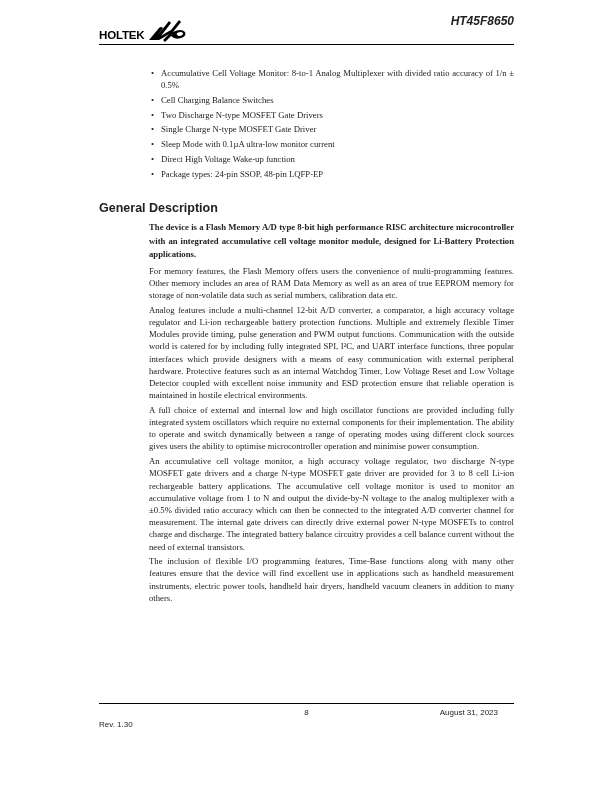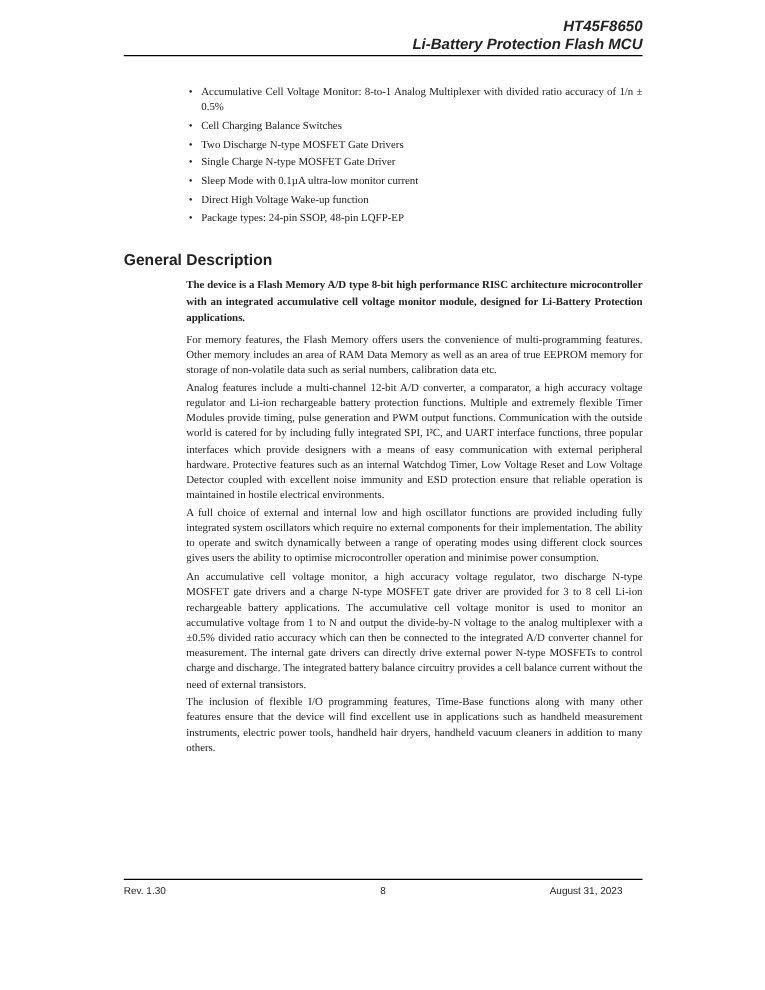--- a/index.html
+++ b/index.html
@@ -20,32 +20,38 @@
     .features li.wrap { text-align: justify; }
 
     .section-title { position: absolute; left: 99px; top: 201px; font-family: "Liberation Sans", sans-serif; font-weight: bold; font-size: 12.5px; color: #222; }
 
     .body { position: absolute; left: 149px; top: 221px; width: 365px; font-family: "Liberation Serif", serif; font-size: 8.7px; line-height: 12.2px; color: #222; }
     .body p { margin: 0 0 2.5px 0; text-align: justify; }
     .body p.first { line-height: 13.7px; font-weight: bold; }
 
     .footer-rule { position: absolute; left: 99px; top: 703px; width: 415px; height: 1px; background: #000; }
     .footer { position: absolute; left: 99px; top: 708px; width: 415px; height: 12px; font-family: "Liberation Sans", sans-serif; font-size: 8px; color: #222; }
-    .footer .rev { position: absolute; left: 0; top: 0; }
+    .footer .rev { position: absolute; left: 0; top: 12px; }
     .footer .page-num { position: absolute; left: 0; right: 0; top: 0; text-align: center; }
     .footer .date { position: absolute; right: 16px; top: 0; }
   </style>
 </head>
 <body>
 
 <div class="page">
 
   <div class="header">
+    <div class="logo">
+      <span class="logo-text">HOLTEK</span>
+      <svg class="logo-mark" viewBox="0 0 42 26">
+        <path d="M2 22 L12 10 Q14 8 16 10 L10 18 L18 8 L22 3 L24 5 L14 18 Q20 14 24 12 L32 2 L34 4 L26 14 Q34 10 38 14 Q40 18 34 20 Q28 22 24 18 L18 24 L16 22 L22 16 Q16 20 12 22 Z" fill="#000"></path>
+        <path d="M30 15 Q34 13 36 15 Q36 18 32 18 Q29 17 30 15 Z" fill="#fff"></path>
+      </svg>
+    </div>
     <div class="doc-id">HT45F8650</div>
-    <div class="doc-title">Li-Battery Protection Flash MCU</div>
   </div>
   <div class="header-rule"></div>
 
   <ul class="features">
     <li class="wrap"><span class="bullet">•</span><span>Accumulative Cell Voltage Monitor: 8-to-1 Analog Multiplexer with divided ratio accuracy of 1/n ± 0.5%</span></li>
     <li><span class="bullet">•</span><span>Cell Charging Balance Switches</span></li>
     <li><span class="bullet">•</span><span>Two Discharge N-type MOSFET Gate Drivers</span></li>
     <li><span class="bullet">•</span><span>Single Charge N-type MOSFET Gate Driver</span></li>
     <li><span class="bullet">•</span><span>Sleep Mode with 0.1µA ultra-low monitor current</span></li>
     <li><span class="bullet">•</span><span>Direct High Voltage Wake-up function</span></li>

